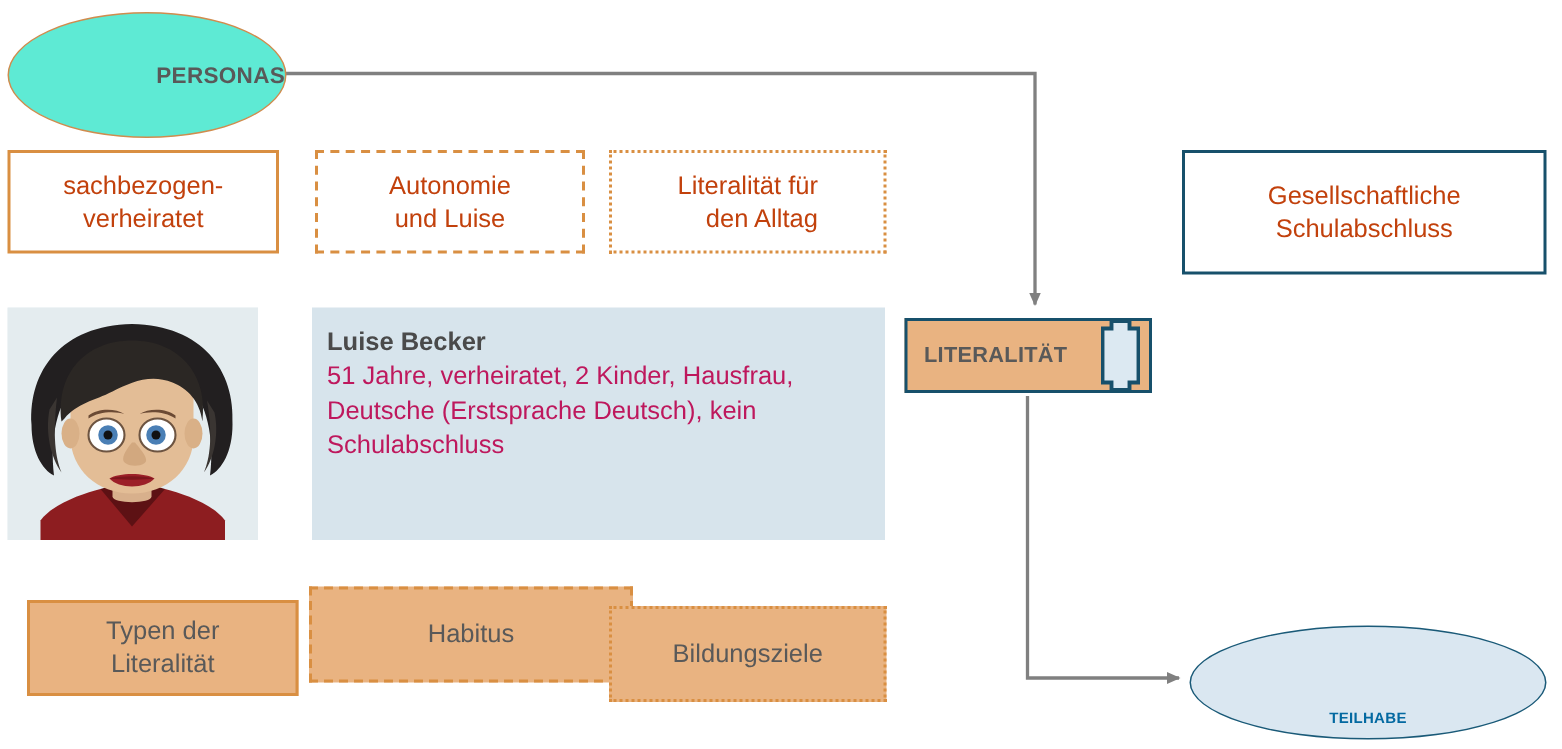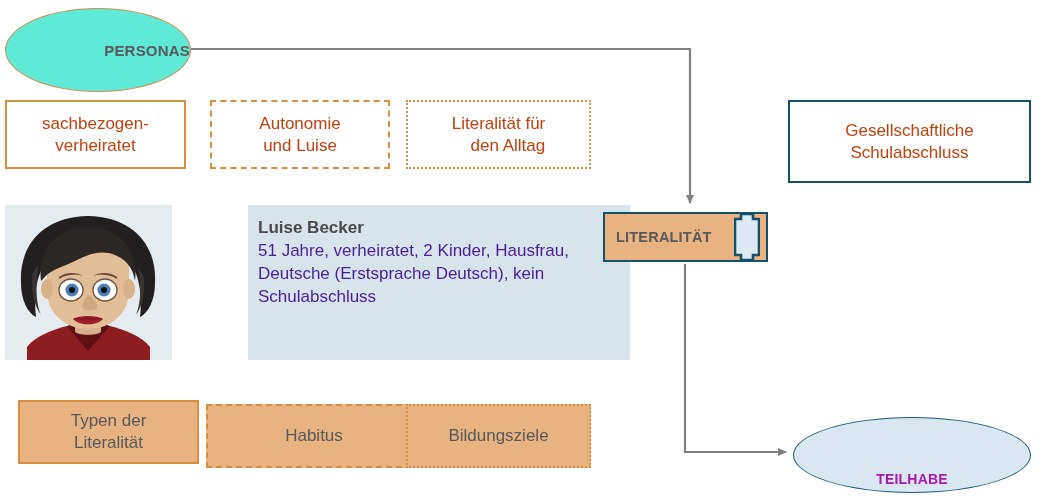--- a/index.html
+++ b/index.html
@@ -29,21 +29,21 @@
   }
   .ellipse-personas .lbl{
     font-size:15px;font-weight:bold;color:#595959;letter-spacing:.2px;
   }
   .ellipse-teilhabe{
     left:793px;top:417px;width:238px;height:76px;
     background:#dae7f1;
     border:1.7px solid #1a5a78;
   }
   .ellipse-teilhabe .lbl{
-    font-size:14px;font-weight:bold;color:#a21caf;letter-spacing:.2px;margin-top:48px;
+    font-size:10px;font-weight:bold;color:#0369a1;letter-spacing:.2px;margin-top:48px;
   }
 
   
   .attr-box{
     display:flex;align-items:center;justify-content:center;
     text-align:center;
     background:#ffffff;
     font-size:17px;color:#c2410c;
     line-height:1.28;
     padding:2px 4px;
@@ -61,36 +61,35 @@
   
   .fill-box{
     display:flex;align-items:center;justify-content:center;
     text-align:center;
     background:#e9b381;
     font-size:17px;color:#595959;
     line-height:1.28;
     padding:2px 4px;
   }
   .r3a{left:18px;top:400px;width:181px;height:64px;}
-  .r3b{left:206px;top:404px;width:216px;height:64px;}
+  .r3b{left:206px;top:391px;width:216px;height:64px;}
   .r3c{left:406px;top:404px;width:185px;height:64px;}
 
   
   .persona-panel{
     left:208px;top:205px;width:382px;height:155px;
     background:#d7e4ec;
     padding:12px 0 0 10px;
-    margin-left:40px;
   }
   .persona-name{
     font-size:17px;font-weight:bold;color:#4a4a4a;
     line-height:1.32;margin:0 0 1px 0;
   }
   .persona-desc{
-    font-size:17px;color:#4c1d95;line-height:1.33;margin:0;
+    font-size:17px;color:#be185d;line-height:1.33;margin:0;
     max-width:365px;
   }
 
   
   .portrait{
     left:5px;top:205px;width:167px;height:155px;
     background:#e4ecef;
     overflow:hidden;
   }
   .portrait svg{display:block;width:167px;height:155px;}

